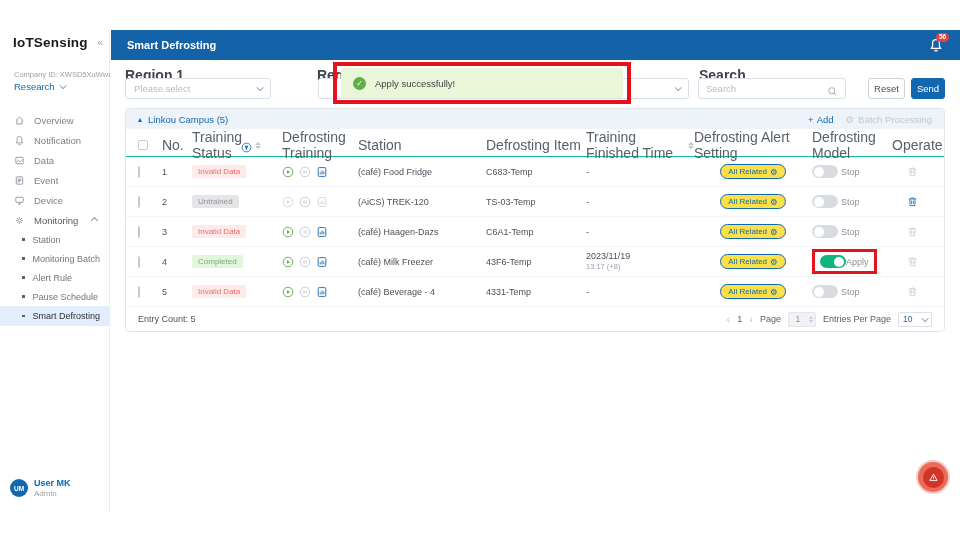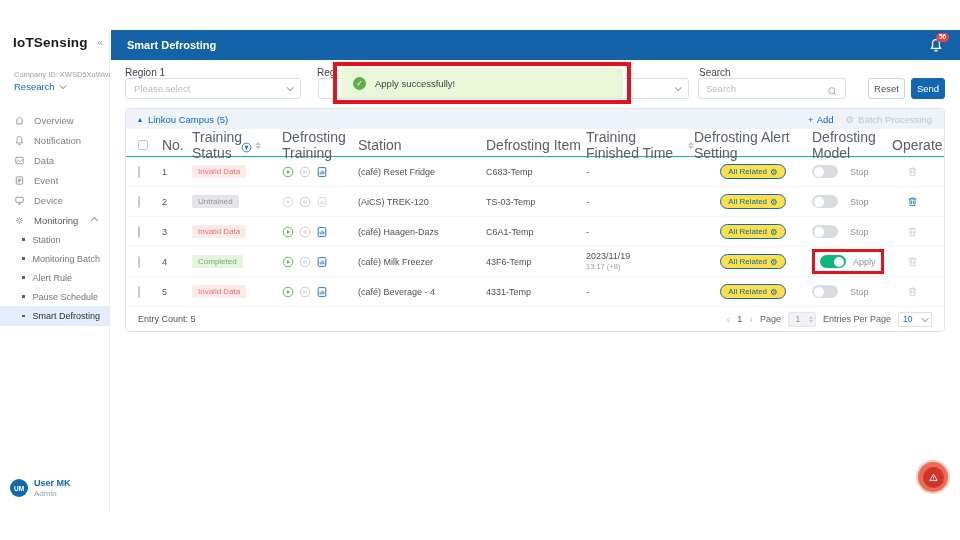--- a/index.html
+++ b/index.html
@@ -38,21 +38,21 @@
 
   
   .main{position:absolute;left:111px;top:30px;right:0;height:482px;background:#fff}
   .topbar{position:absolute;left:0;top:0;right:0;height:30px;background:var(--topbar-blue);display:flex;align-items:center;justify-content:space-between;padding:0 16px}
   .tb-title{color:#fff;font-size:11px;font-weight:bold}
   .bell-wrap{position:relative;width:16px;height:16px;color:#fff;cursor:pointer}
   .badge{position:absolute;top:-4px;left:8px;background:var(--badge-red);color:#fff;font-size:6.5px;font-weight:bold;border-radius:6px;padding:1px 3px;line-height:1}
 
   
   .filters{position:absolute;left:0;top:30px;right:0;height:50px}
-  .flabel{position:absolute;font-size:10px;font-weight:normal;color:#3f444b;white-space:nowrap}
+  .flabel{position:absolute;font-size:14px;font-weight:bold;color:#3f444b;white-space:nowrap}
   .select{position:absolute;height:21px;border:1px solid #dcdfe6;border-radius:3px;background:#fff;display:flex;align-items:center;justify-content:space-between;padding:0 8px;font-size:9.5px;color:#b6bcc4;cursor:pointer}
   .sinput{position:absolute;height:21px;border:1px solid #dcdfe6;border-radius:3px;background:#fff;display:flex;align-items:center;padding:0 7px;gap:6px}
   .sinput input{border:0;outline:0;flex:1;font-size:9.5px;color:#606266;font-family:"Liberation Sans",sans-serif;min-width:0}
   .sinput input::placeholder{color:#b6bcc4}
   .mag{width:11px;height:11px;color:#aeb4bc;flex:0 0 auto}
   .btn{position:absolute;height:21px;border-radius:3px;font-size:9.5px;display:flex;align-items:center;justify-content:center;cursor:pointer}
   .btn-reset{border:1px solid #cdd3da;background:#fff;color:#4a5058}
   .btn-send{background:var(--primary-blue);color:#fff;border:1px solid var(--primary-blue)}
   .toast{position:absolute;left:230px;top:8px;width:282px;height:30px;background:var(--toast-green-bg);border-radius:3px;display:flex;align-items:center;gap:9px;padding:0 12px;z-index:3}
   .toast-check{width:13px;height:13px;border-radius:50%;background:var(--toast-icon-green);color:#fff;font-size:8px;display:flex;align-items:center;justify-content:center;flex:0 0 auto}
@@ -81,27 +81,27 @@
   .icons3{display:flex;gap:5px;align-items:center}
   .ic{width:12px;height:12px;display:flex;cursor:pointer}
   .ic-play{color:#58a943}.ic-pause{color:#c3c8cf}.ic-doc{color:var(--primary-blue)}
   .row-disabled .ic-play,.row-disabled .ic-doc{color:#cfd6dd}
   .time2{line-height:1.3}
   .time-sub{font-size:7.5px;color:#9aa0a8}
   .alert-pill{display:inline-flex;align-items:center;gap:3px;border:1px solid var(--primary-blue);color:var(--primary-blue);border-radius:9px;font-size:8px;padding:1.5px 7px;background:#fde047;cursor:pointer;white-space:nowrap}
   .alert-pill .gear{font-size:8.5px}
   .c-alert{justify-self:center}
   .c-operate{justify-self:center}
-  .model-wrap{display:inline-flex;align-items:center;gap:12px}
+  .model-wrap{display:inline-flex;align-items:center;gap:3px}
   .toggle{width:26px;height:13px;border-radius:7px;background:#d8dbe0;position:relative;display:inline-block;cursor:pointer;flex:0 0 auto}
   .toggle .knob{position:absolute;top:1.5px;left:2px;width:10px;height:10px;border-radius:50%;background:#fff}
   .toggle.on{background:var(--toggle-on-green)}
   .toggle.on .knob{left:auto;right:2px}
   .model-label{font-size:9px;color:#8d929a}
-  .hl{display:inline-flex;align-items:center;gap:7px;border:3px solid var(--annotation-red);padding:3px 5px;background:transparent}
+  .hl{display:inline-flex;align-items:center;gap:0;border:3px solid var(--annotation-red);padding:3px 5px;background:transparent}
   .trash{width:11px;height:12px;color:#c6cbd2;cursor:pointer;display:flex}
   .trash.on{color:var(--primary-blue)}
   .tfoot{height:22px;display:flex;align-items:center;justify-content:space-between;padding:0 12px;font-size:9px;color:#4c5158;flex:1 0 auto}
   .pager{display:flex;align-items:center;gap:7px;color:#5a6068}
   .pg-arrow{color:#bcc1c9;font-size:11px;cursor:pointer}
   .pg-num{font-size:9px;color:#5a6068;cursor:pointer}
   .page-input{width:26px;height:15px;background:#f0f2f5;border:1px solid #e2e5ea;border-radius:2px;color:#8d929a;font-size:8.5px;text-align:center;font-family:"Liberation Sans",sans-serif;outline:0}
   .pp-select{width:34px;height:15px;border:1px solid #dcdfe6;border-radius:2px;display:flex;align-items:center;justify-content:space-between;padding:0 4px;font-size:8.5px;color:var(--primary-blue);cursor:pointer}
   .sortset{display:flex;flex-direction:column;gap:1px}
   .sortset i{display:block;width:0;height:0;border-left:3px solid transparent;border-right:3px solid transparent}
@@ -230,21 +230,21 @@
         <svg viewBox="0 0 14 14" fill="none" stroke="#fff" stroke-width="1.1">
             <path d="M7 2.2 C5 2.2 4 3.6 4 5.4 V8.2 L3 10 H11 L10 8.2 V5.4 C10 3.6 9 2.2 7 2.2 Z"></path>
             <path d="M5.9 11.2 a1.1 1.1 0 0 0 2.2 0"></path>
           </svg>
         <span class="badge">56</span>
       </span>
     </header>
 
     <div class="filters">
       <span class="flabel" style="left:14px;top:7px">Region 1</span>
-      <div class="select" style="left:14px;top:18px;width:176px">
+      <div class="select" style="left:14px;top:18px;width:146px">
         <span>Please select</span>
         <span class="chev"></span>
       </div>
 
       <span class="flabel" style="left:206px;top:7px">Reg</span>
       <div class="select" style="left:207px;top:18px;width:371px">
         <span></span>
         <span class="chev"></span>
       </div>
 
@@ -333,21 +333,21 @@
                 <path d="M5 4.3v3.4 M7 4.3v3.4"></path>
               </svg>
             </span>
           <span class="ic ic-doc">
               <svg viewBox="0 0 12 12" fill="none" stroke="currentColor" stroke-width="0.9">
                 <rect x="2.2" y="1.6" width="7.6" height="8.8" rx="1"></rect>
                 <path d="M4.2 8.4V6.2 M6 8.4V4.4 M7.8 8.4V5.5"></path>
               </svg>
             </span>
         </span>
-        <span>(café) Reset Fridge</span>
+        <span>(café) Food Fridge</span>
         <span>C683-Temp</span>
         <span>-</span>
         <span class="c-alert"><span class="alert-pill">
               <span>All Related</span>
               <span class="gear">⚙</span>
             </span></span>
         <span class="model-wrap">
             <span class="toggle off">
               <i class="knob"></i>
             </span>

